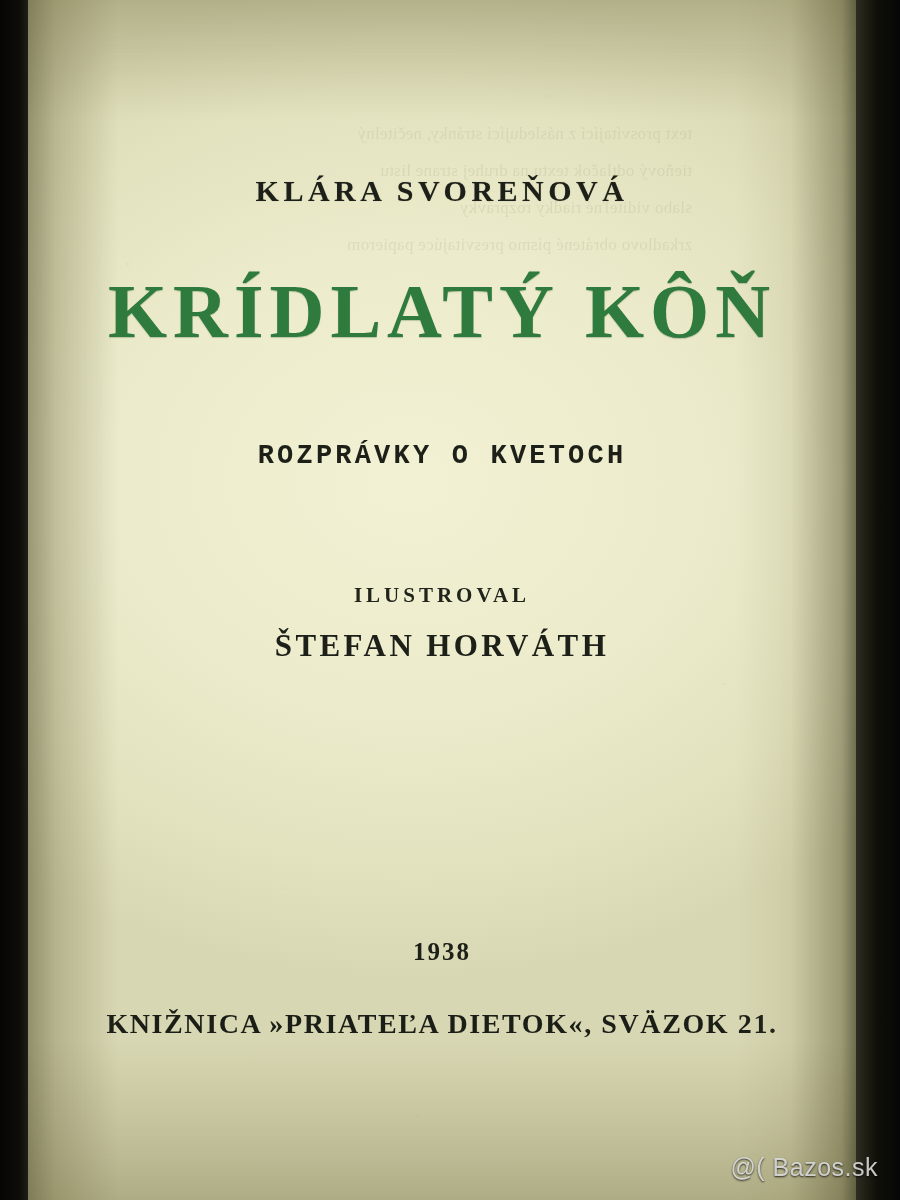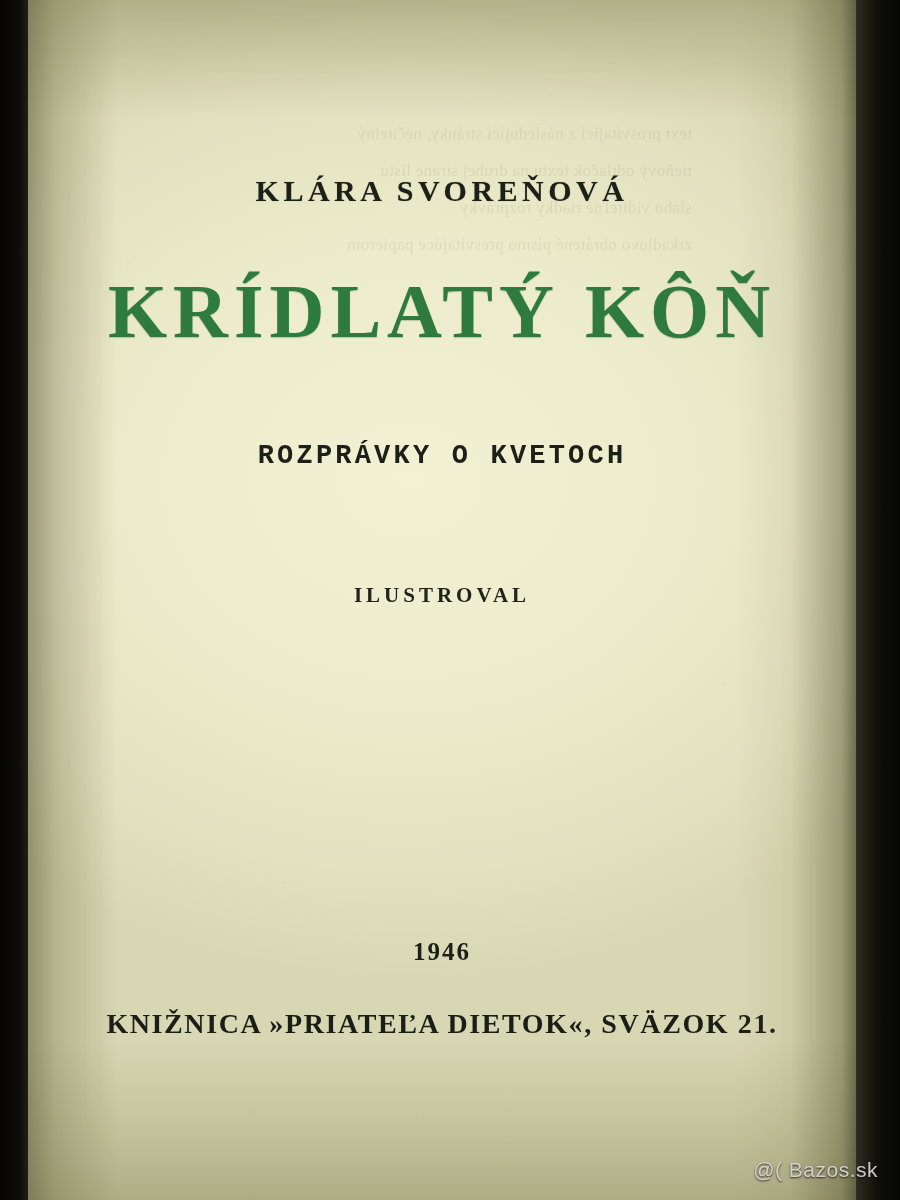--- a/index.html
+++ b/index.html
@@ -197,21 +197,21 @@
       radial-gradient(circle at 63% 8%, rgba(150,145,95,0.22) 0 1px, transparent 1.4px),
       radial-gradient(circle at 84% 57%, rgba(150,145,95,0.20) 0 1.3px, transparent 1.7px),
       radial-gradient(circle at 31% 74%, rgba(150,145,95,0.22) 0 1px, transparent 1.4px),
       radial-gradient(circle at 47% 93%, rgba(150,145,95,0.18) 0 1.1px, transparent 1.5px);
   }
   .watermark {
     position: absolute;
     right: 22px;
     bottom: 18px;
     font-family: "Liberation Sans", sans-serif;
-    font-size: 21px;
+    font-size: 25px;
     color: rgba(225,225,225,0.88);
     letter-spacing: 0.5px;
     text-shadow: 0 1px 2px rgba(0,0,0,0.8);
     z-index: 40;
   }
 </style>
 </head>
 <body>
 
 <div class="photo">
@@ -226,21 +226,22 @@
       <p>tieňový odtlačok textu na druhej strane listu</p>
       <p>slabo viditeľné riadky rozprávky</p>
       <p>zrkadlovo obrátené písmo presvitajúce papierom</p>
     </div>
 
     <div class="content">
       <div class="author">KLÁRA SVOREŇOVÁ</div>
       <div class="title">KRÍDLATÝ KÔŇ</div>
       <div class="subtitle">ROZPRÁVKY O KVETOCH</div>
       <div class="illus-label">ILUSTROVAL</div>
-      <div class="year">1946</div>
+      <div class="illustrator">ŠTEFAN HORVÁTH</div>
+      <div class="year">1938</div>
       <div class="series">KNIŽNICA »PRIATEĽA DIETOK«, SVÄZOK 21.</div>
     </div>
 
     <div class="speckle"></div>
     <div class="page-top-shade"></div>
     <div class="page-bottom-shade"></div>
     <div class="page-left-shade"></div>
     <div class="page-edge-shade"></div>
   </div>
 

